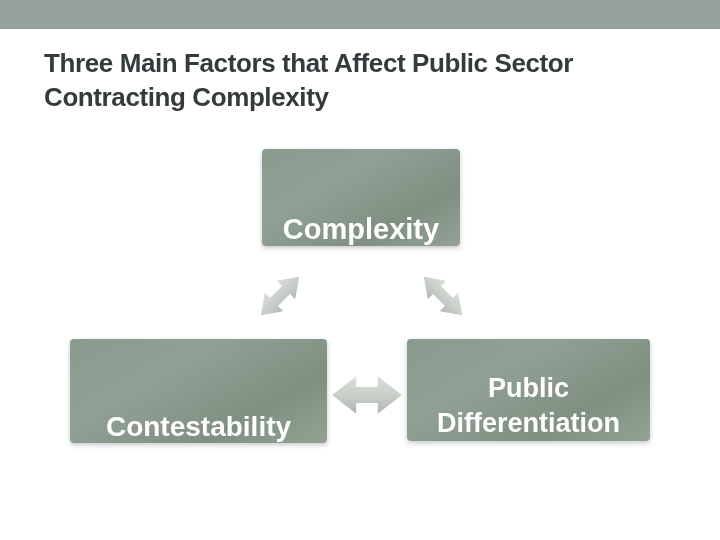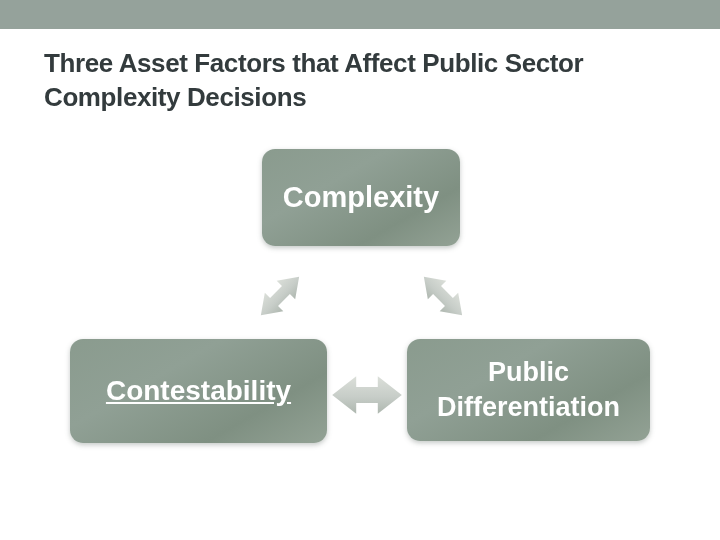--- a/index.html
+++ b/index.html
@@ -22,40 +22,39 @@
     left: 44px; top: 46px;
     width: 620px;
     color: #333b3d;
     font-size: 26px;
     font-weight: bold;
     letter-spacing: -0.4px;
     line-height: 34px;
   }
   .shape-box {
     position: absolute;
-    border-radius: 13px;
+    border-radius: 4px;
     background: linear-gradient(150deg, #8a9b8e 0%, #90a095 35%, #7f9082 72%, #93a295 100%);
     box-shadow: 0 2px 5px rgba(90,100,95,0.35);
     display: flex;
-    align-items: center;
+    align-items: flex-end;
     justify-content: center;
     text-align: center;
     color: #ffffff;
     font-weight: bold;
   }
   .box-complexity {
     left: 262px; top: 149px;
     width: 198px; height: 97px;
     font-size: 29px;
   }
   .box-contestability {
     left: 70px; top: 339px;
     width: 257px; height: 104px;
     font-size: 28px;
-    text-decoration: underline;
   }
   .box-asset {
     left: 407px; top: 339px;
     width: 243px; height: 102px;
     font-size: 27px;
     line-height: 35px;
   }
   .box-asset .label { padding: 0 18px; }
   .arrow-svg { position: absolute; overflow: visible; }
   .arrow-diag-left {
@@ -76,22 +75,22 @@
   }
 </style>
 </head>
 <body>
 
 <div class="slide">
 
   <div class="top-bar"></div>
 
   <div class="title">
-    <div>Three Asset Factors that Affect Public Sector</div>
-    <div>Complexity Decisions</div>
+    <div>Three Main Factors that Affect Public Sector</div>
+    <div>Contracting Complexity</div>
   </div>
 
   <div class="shape-box box-complexity">
     <span class="label">Complexity</span>
   </div>
 
   <svg class="arrow-svg arrow-diag-left" viewBox="0 0 120 60" preserveAspectRatio="none">
     <defs>
       <linearGradient id="arrowGrad" x1="0" y1="0" x2="0" y2="1">
         <stop offset="0%" stop-color="#dbdfd9"></stop>

